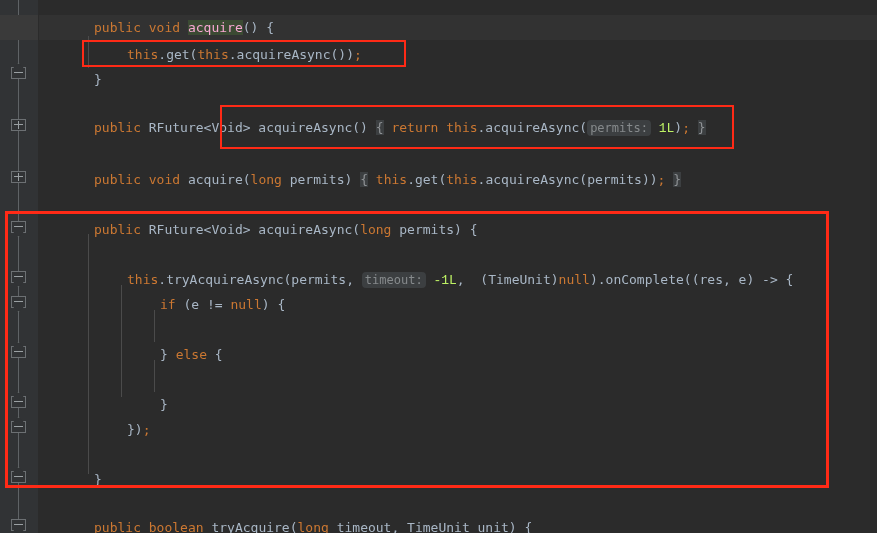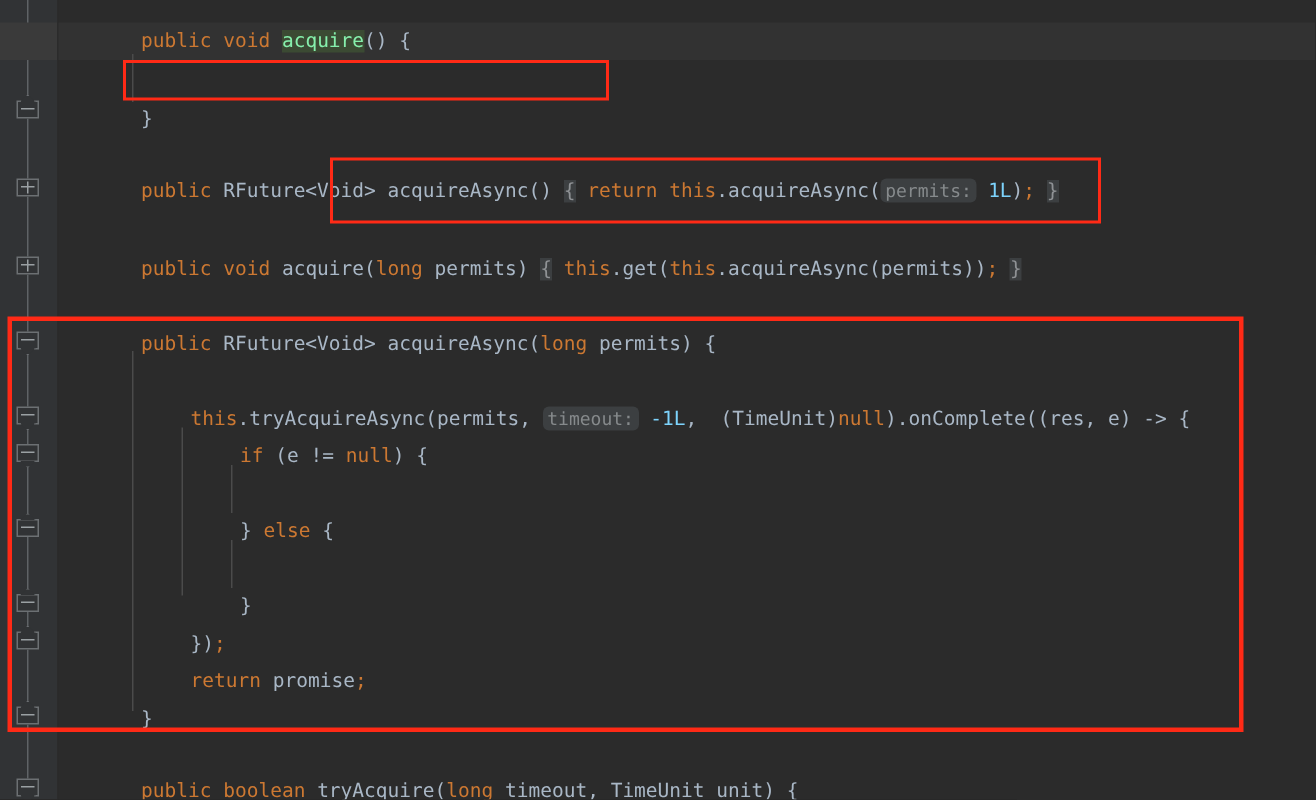--- a/index.html
+++ b/index.html
@@ -112,24 +112,24 @@
     left: 0;
     height: 25px;
     line-height: 25px;
     white-space: pre;
     color: #a9b7c6;
   }
 
   
   .kw      { color: #cc7832; }
   .txt     { color: #a9b7c6; }
-  .num     { color: #7dd3fc; }
+  .num     { color: #bef264; font-family: Liberation Mono, monospace; }
   .punc    { color: #a9b7c6; }
   .semi    { color: #cc7832; }
-  .hl-usage { background: #3b4a33; color: #86efac; }
+  .hl-usage { background: #3b4a33; color: #f9a8d4; }
   .folded  { background: #3c3f41; color: #8f9295; }
   .hint {
     background: #3c3f41;
     color: #868a8c;
     border-radius: 4px;
     padding: 1px 3px;
     font-size: 12px;
   }
 
   
@@ -225,30 +225,30 @@
   <div id="gutter-edge"></div>
 
   <div id="code-area">
       <div class="current-line-hl" style="top: 15px;"></div>
       <div class="indent-guide" style="left: 49px; top: 36px; height: 32px;"></div>
       <div class="indent-guide" style="left: 49px; top: 234px; height: 240px;"></div>
       <div class="indent-guide" style="left: 82px; top: 285px; height: 112px;"></div>
       <div class="indent-guide" style="left: 115px; top: 310px; height: 32px;"></div>
       <div class="indent-guide" style="left: 115px; top: 360px; height: 32px;"></div>
       <div class="code-line" style="top: 15px; left: 55px;"><span class="kw">public</span><span class="txt"> </span><span class="kw">void</span><span class="txt"> </span><span class="hl-usage">acquire</span><span class="punc">() {</span></div>
+      <div class="code-line" style="top: 42px; left: 88px;"><span class="kw">this</span><span class="punc">.get(</span><span class="kw">this</span><span class="punc">.acquireAsync())</span><span class="semi">;</span></div>
       <div class="code-line" style="top: 67px; left: 55px;"><span class="punc">}</span></div>
       <div class="code-line" style="top: 115px; left: 55px;"><span class="kw">public</span><span class="punc"> RFuture&lt;Void&gt; acquireAsync() </span><span class="folded">{</span><span class="txt"> </span><span class="kw">return</span><span class="txt"> </span><span class="kw">this</span><span class="punc">.acquireAsync(</span><span class="hint">permits:</span><span class="txt"> </span><span class="num">1L</span><span class="punc">)</span><span class="semi">;</span><span class="txt"> </span><span class="folded">}</span></div>
       <div class="code-line" style="top: 167px; left: 55px;"><span class="kw">public</span><span class="txt"> </span><span class="kw">void</span><span class="punc"> acquire(</span><span class="kw">long</span><span class="punc"> permits) </span><span class="folded">{</span><span class="txt"> </span><span class="kw">this</span><span class="punc">.get(</span><span class="kw">this</span><span class="punc">.acquireAsync(permits))</span><span class="semi">;</span><span class="txt"> </span><span class="folded">}</span></div>
       <div class="code-line" style="top: 217px; left: 55px;"><span class="kw">public</span><span class="punc"> RFuture&lt;Void&gt; acquireAsync(</span><span class="kw">long</span><span class="punc"> permits) {</span></div>
       <div class="code-line" style="top: 267px; left: 88px;"><span class="kw">this</span><span class="punc">.tryAcquireAsync(permits, </span><span class="hint">timeout:</span><span class="txt"> </span><span class="num">-1L</span><span class="punc">,  (TimeUnit)</span><span class="kw">null</span><span class="punc">).onComplete((res, e) -&gt; {</span></div>
       <div class="code-line" style="top: 292px; left: 121px;"><span class="kw">if</span><span class="punc"> (e != </span><span class="kw">null</span><span class="punc">) {</span></div>
       <div class="code-line" style="top: 342px; left: 121px;"><span class="punc">} </span><span class="kw">else</span><span class="punc"> {</span></div>
       <div class="code-line" style="top: 392px; left: 121px;"><span class="punc">}</span></div>
       <div class="code-line" style="top: 417px; left: 88px;"><span class="punc">})</span><span class="semi">;</span></div>
-      <div class="code-line" style="top: 442px; left: 88px;"><span class="kw">return</span><span class="punc"> promise</span><span class="semi">;</span></div>
       <div class="code-line" style="top: 467px; left: 55px;"><span class="punc">}</span></div>
       <div class="code-line" style="top: 515px; left: 55px;"><span class="kw">public</span><span class="txt"> </span><span class="kw">boolean</span><span class="punc"> tryAcquire(</span><span class="kw">long</span><span class="punc"> timeout, TimeUnit unit) {</span></div>
     </div>
 
 <div class="annot-box" title="this.get(this.acquireAsync());" style="left: 82px; top: 40px; width: 324px; height: 27px; border-color: rgb(255, 42, 22);"></div>
     <div class="annot-box" title="acquireAsync() { return this.acquireAsync(permits: 1L); }" style="left: 220px; top: 105px; width: 514px; height: 44px; border-color: rgb(255, 42, 22);"></div>
     <div class="annot-box thick" title="public RFuture&lt;Void&gt; acquireAsync(long permits) { ... }" style="left: 5px; top: 211px; width: 824px; height: 277px; border-color: rgb(255, 42, 22);"></div>
   </div>
 
 </body></html>

